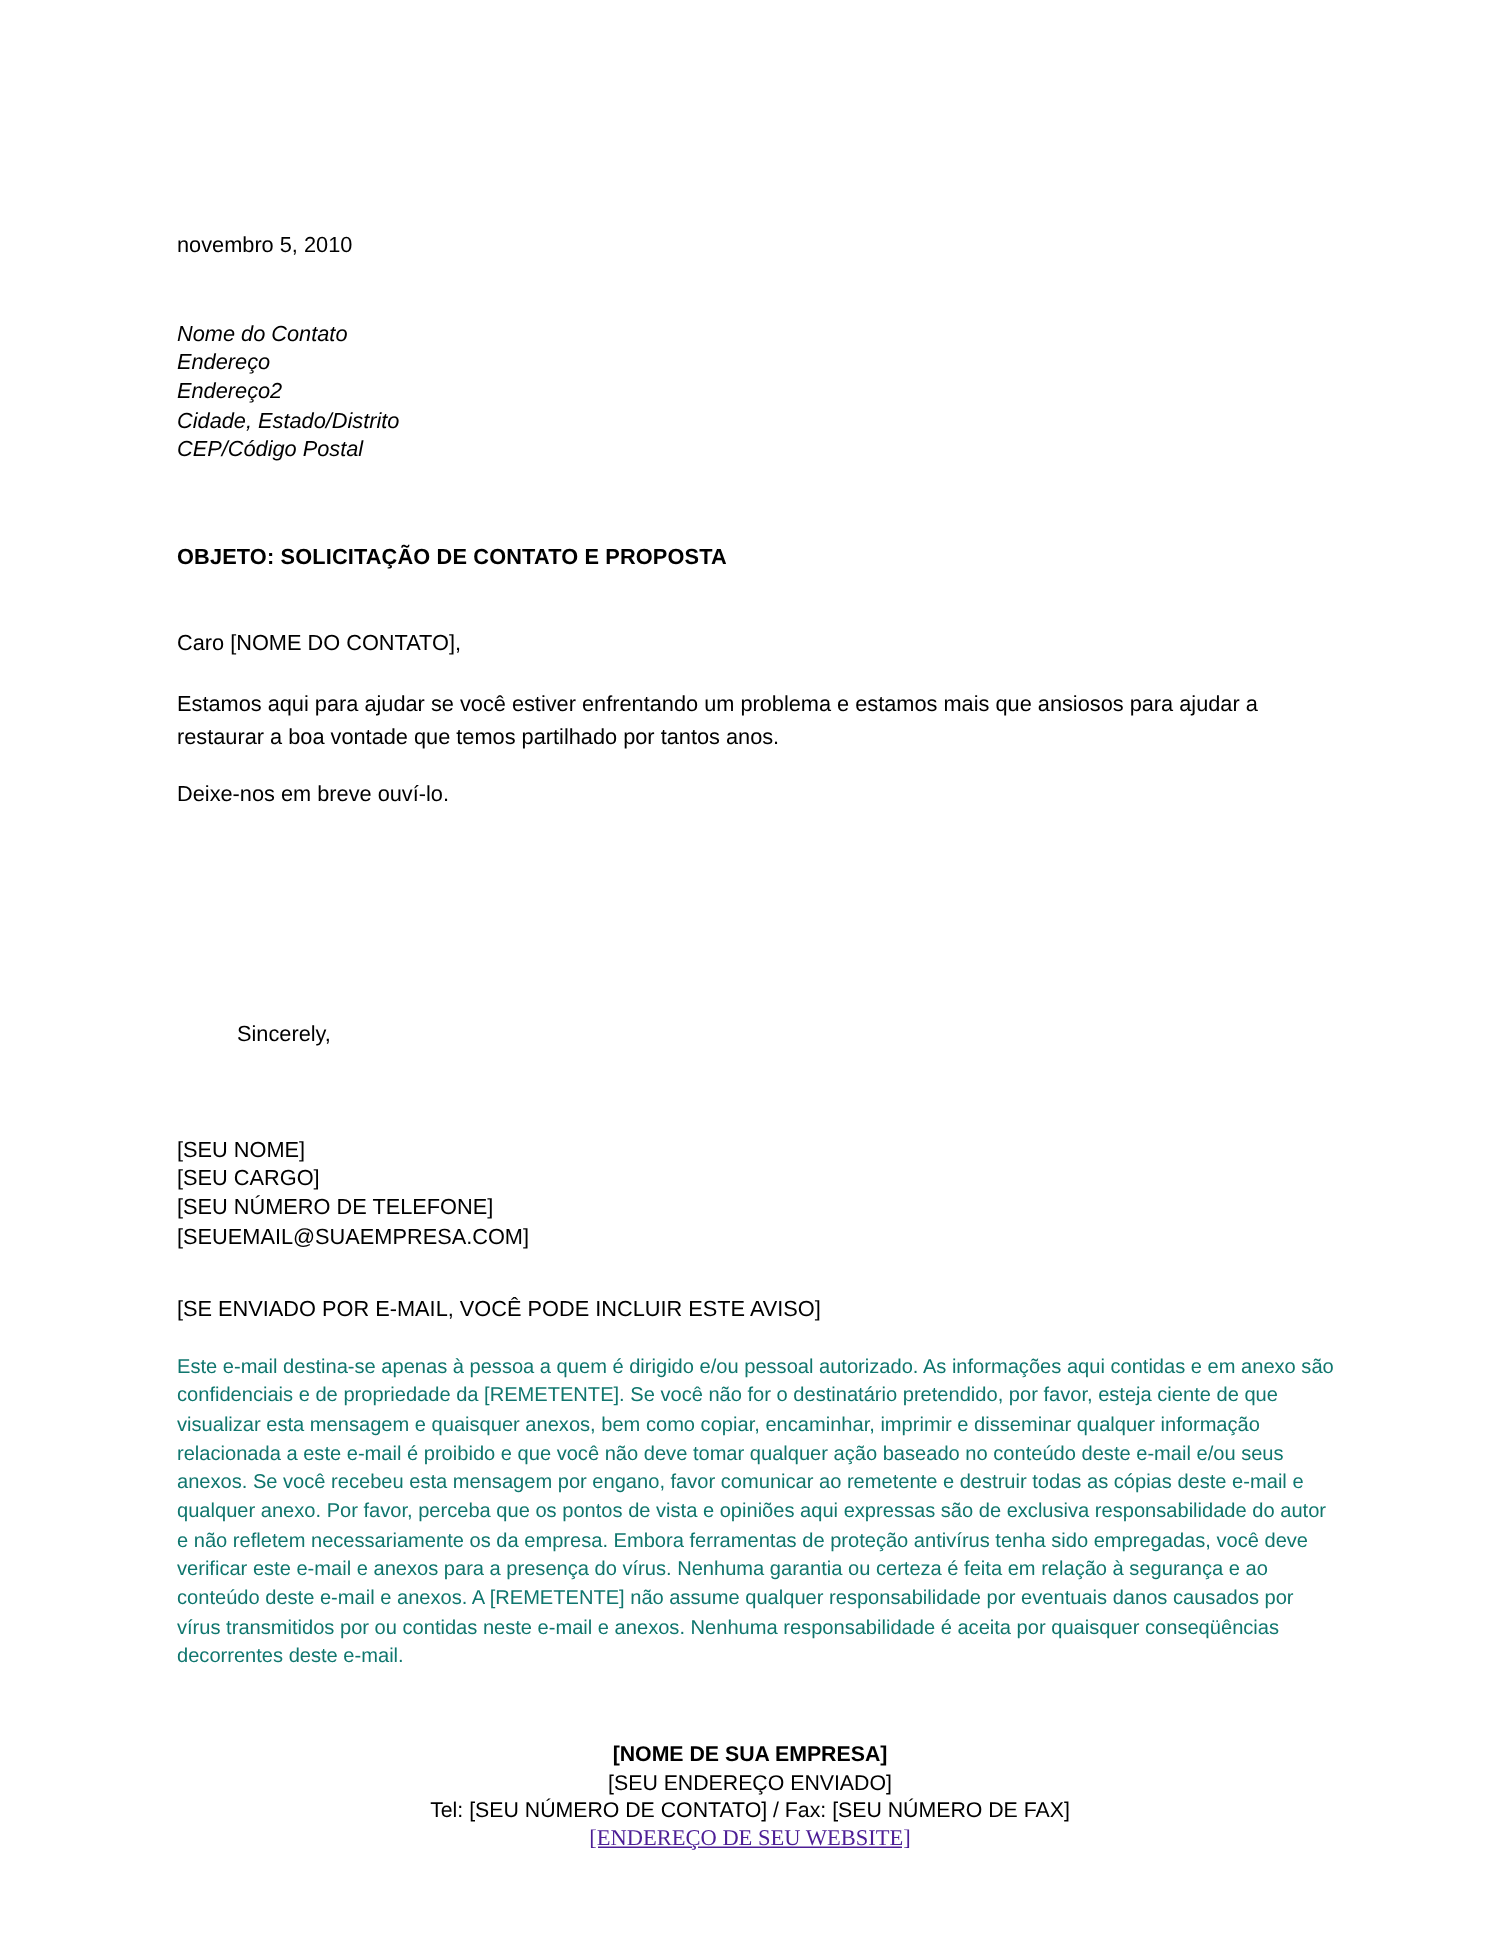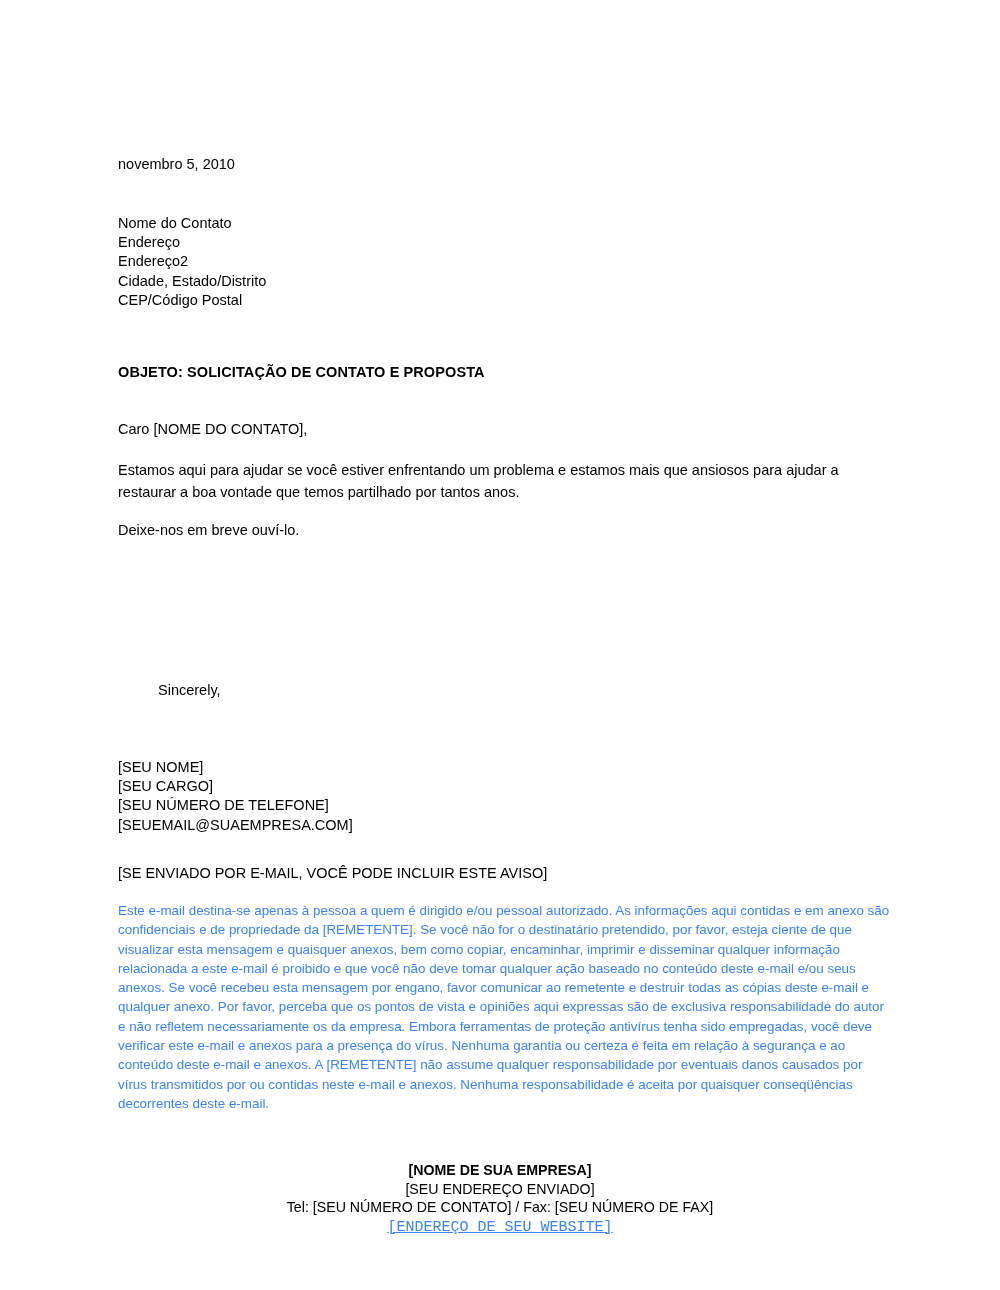--- a/index.html
+++ b/index.html
@@ -43,20 +43,21 @@
     white-space: pre;
   }
 
   
   .address-block {
     position: absolute;
     top: 214px;
     left: 0;
     font-size: 14.5px;
     line-height: 19.2px;
+    font-style: italic;
   }
   .address-line { white-space: pre; }
 
   
   .subject-line {
     position: absolute;
     top: 363px;
     left: 0;
     font-size: 14.5px;
     font-weight: bold;
@@ -121,21 +122,21 @@
   }
 
   
   .disclaimer {
     position: absolute;
     top: 901px;
     left: 0;
     width: 772px;
     font-size: 13.4px;
     line-height: 19.3px;
-    color: #3b82f6;
+    color: #0f766e;
     text-align: left;
   }
 
   
   .footer {
     position: absolute;
     top: 1161px;
     left: 0;
     width: 1000px;
     text-align: center;
@@ -143,23 +144,23 @@
     line-height: 18.6px;
   }
   .footer-company {
     font-weight: bold;
     white-space: pre;
   }
   .footer-line { white-space: pre; }
   .footer-website {
     display: inline-block;
     margin-top: 0px;
-    font-family: Liberation Mono, monospace;
+    font-family: Liberation Serif, serif;
     font-size: 15px;
-    color: #3b82f6;
+    color: #4c1d95;
     text-decoration: underline;
     white-space: pre;
     cursor: pointer;
   }
 </style>
 </head>
 <body>
 
 <div class="page">
   <div class="content">

